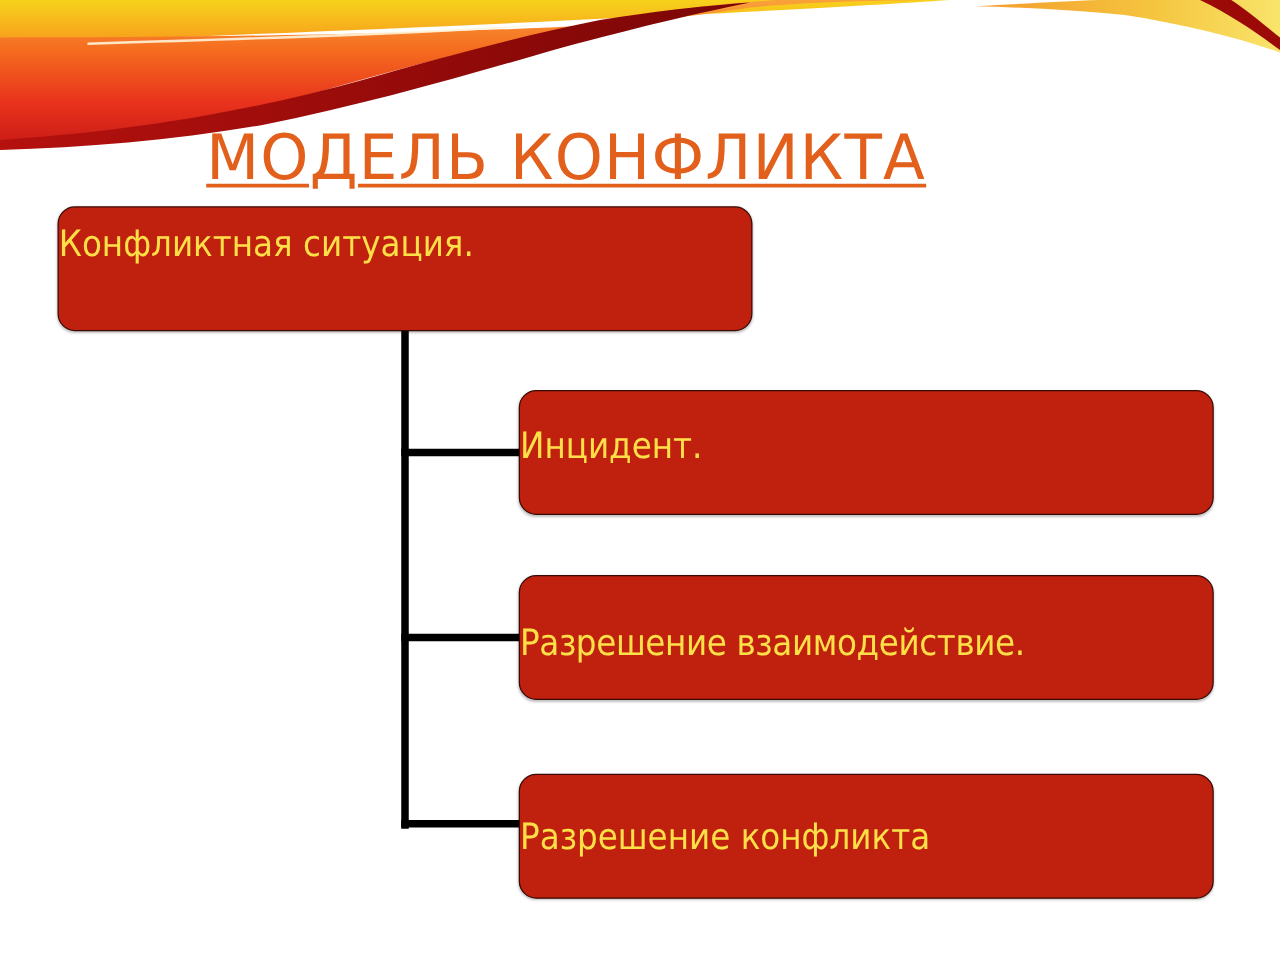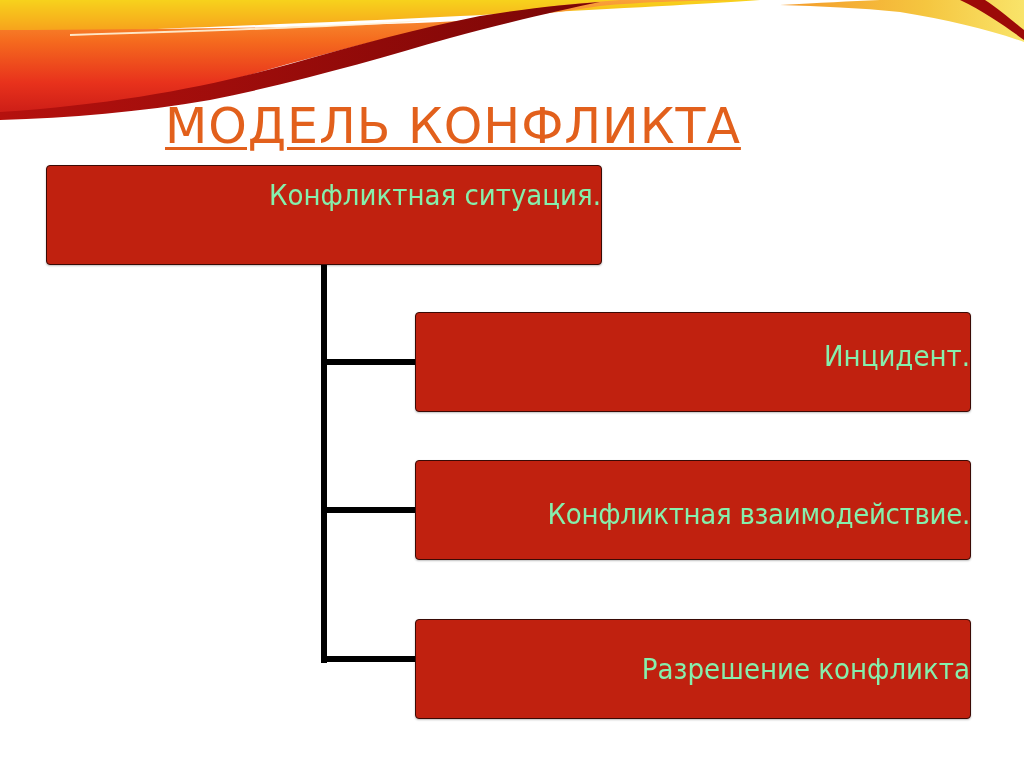--- a/index.html
+++ b/index.html
@@ -21,26 +21,26 @@
     text-decoration-thickness:3px;
     text-underline-offset:4px;
     transform:scaleX(0.98);
     transform-origin:left top;
     white-space:nowrap;
   }
   .box {
     position:absolute;
     background:#c0210f;
     border:1.5px solid #3a0a05;
-    border-radius:4px;
+    border-radius:14px;
     box-sizing:border-box;
-    color:#86efac;
+    color:#fde047;
     font-family:"DejaVu Sans Condensed","DejaVu Sans", sans-serif;
     font-size:29px;
-    text-align:right;
+    text-align:left;
     box-shadow:0 1px 2px rgba(0,0,0,0.25);
   }
   .box .label { display:block; white-space:nowrap; }
   .root { left:46px; top:165px; width:556px; height:100px; }
   .root .label { padding-top:12px; }
   .child { left:415px; width:556px; height:100px; }
   .child .label { padding-top:26px; }
   .c1 { top:312px; }
   .c2 { top:460px; }
   .c3 { top:619px; }
@@ -102,18 +102,18 @@
 
 <div class="box root">
   <span class="label">Конфликтная ситуация.</span>
 </div>
 
 <div class="box child c1">
   <span class="label">Инцидент.</span>
 </div>
 
 <div class="box child c2">
-  <span class="label">Конфликтная взаимодействие.</span>
+  <span class="label">Разрешение взаимодействие.</span>
 </div>
 
 <div class="box child c3">
   <span class="label">Разрешение конфликта</span>
 </div>
 
 </body></html>

